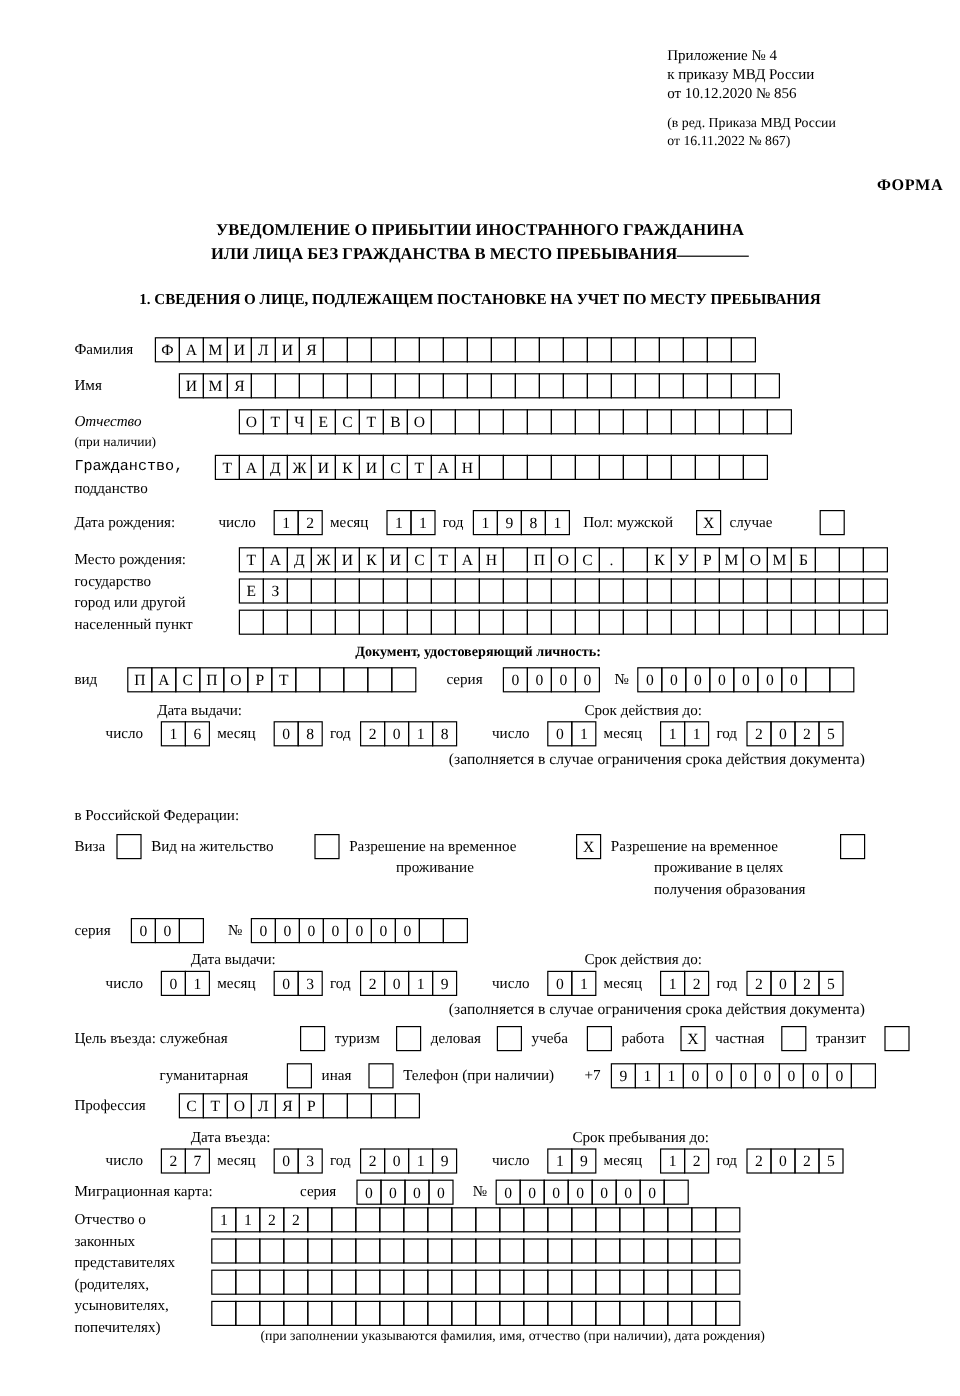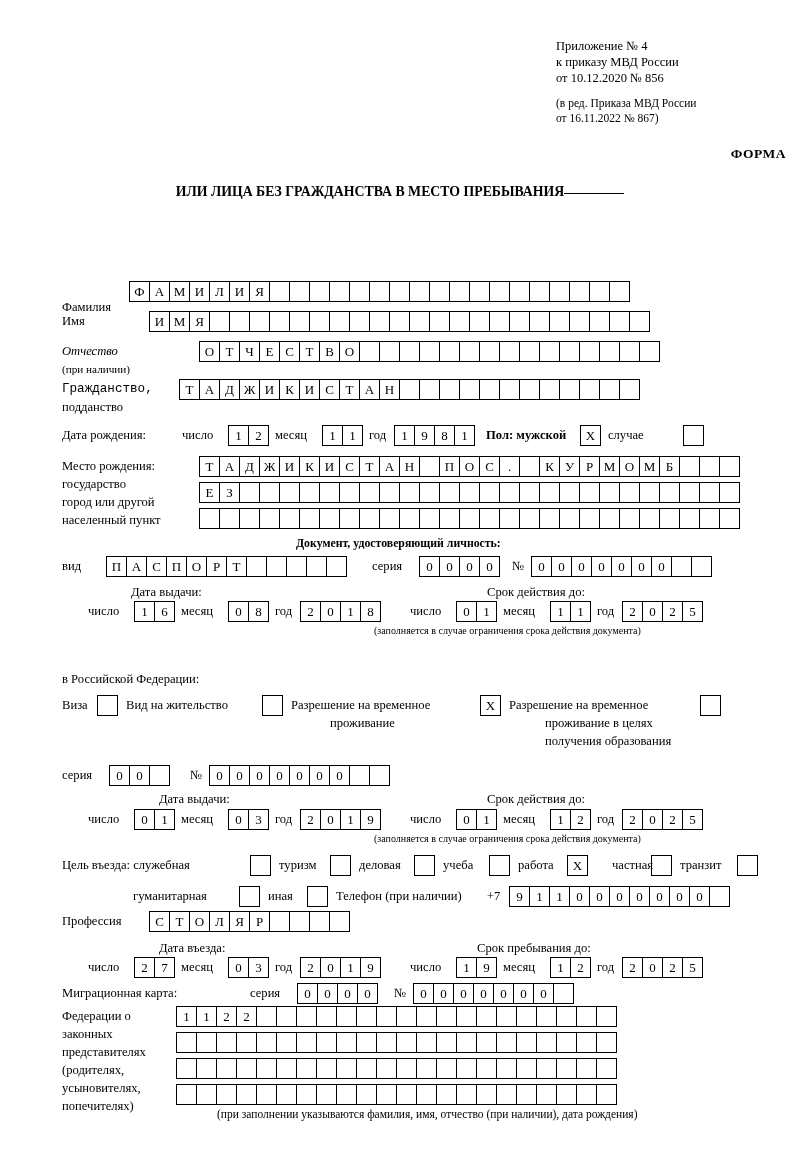--- a/index.html
+++ b/index.html
@@ -103,21 +103,21 @@
     width: 21px;
     height: 21px;
     border: 1px solid #000;
     box-sizing: border-box;
     font-size: 13px;
     line-height: 19px;
     text-align: center;
   }
   .note {
     position: absolute;
-    font-size: 10px;
+    font-size: 13px;
     white-space: nowrap;
   }
 </style>
 </head>
 <body>
 
 <div class="page">
 
   <div class="hdr">
     <div>Приложение № 4</div>
@@ -125,25 +125,27 @@
     <div>от 10.12.2020 № 856</div>
     <div class="sub">
       <div>(в ред. Приказа МВД России</div>
       <div>от 16.11.2022 № 867)</div>
     </div>
   </div>
 
   <div class="forma">ФОРМА</div>
 
   <div class="title">
+    <div>УВЕДОМЛЕНИЕ О ПРИБЫТИИ ИНОСТРАННОГО ГРАЖДАНИНА</div>
     <div><span>ИЛИ ЛИЦА БЕЗ ГРАЖДАНСТВА В МЕСТО ПРЕБЫВАНИЯ</span><span class="ul"></span></div>
   </div>
 
-
-  <div class="t" style="top:300px; left:62px;text-align:center;">Фамилия</div>
+  <div class="section1">1. СВЕДЕНИЯ О ЛИЦЕ, ПОДЛЕЖАЩЕМ ПОСТАНОВКЕ НА УЧЕТ ПО МЕСТУ ПРЕБЫВАНИЯ</div>
+
+  <div class="t" style="top:284px; left:62px;text-align:center;">Фамилия</div>
   <div class="cells" id="cells-surname" style="top:281px; left:129px;">
       <div class="cell">Ф</div>
       <div class="cell">А</div>
       <div class="cell">М</div>
       <div class="cell">И</div>
       <div class="cell">Л</div>
       <div class="cell">И</div>
       <div class="cell">Я</div>
       <div class="cell"></div>
       <div class="cell"></div>
@@ -261,21 +263,21 @@
       <div class="cell">1</div>
       <div class="cell">1</div>
     </div>
   <div class="t" style="top:428px; left:369px;">год</div>
   <div class="cells" id="cells-birth-year" style="top:425px; left:394px;">
       <div class="cell">1</div>
       <div class="cell">9</div>
       <div class="cell">8</div>
       <div class="cell">1</div>
     </div>
-  <div class="t" style="top:428px; left:486px;font-weight:bold;">Пол: мужской</div>
+  <div class="t" style="top:428px; left:486px;">Пол: мужской</div>
   <div class="box" style="top:425px; left:580px;">X</div>
   <div class="t" style="top:428px; left:608px;">случае</div>
   <div class="box" style="top:425px; left:683px;"></div>
 
   <div class="t" style="top:459px; left:62px;">Место рождения:</div>
   <div class="t" style="top:477px; left:62px;">государство</div>
   <div class="t" style="top:495px; left:62px;">город или другой</div>
   <div class="t" style="top:513px; left:62px;">населенный пункт</div>
   <div class="cells" id="cells-birthplace" style="top:456px; left:199px;">
       <div class="cell">Т</div>
@@ -519,21 +521,21 @@
   <div class="t" style="top:858px; left:62px;">Цель въезда: служебная</div>
   <div class="box" style="top:855px; left:250px;"></div>
   <div class="t" style="top:858px; left:279px;">туризм</div>
   <div class="box" style="top:855px; left:330px;"></div>
   <div class="t" style="top:858px; left:359px;">деловая</div>
   <div class="box" style="top:855px; left:414px;"></div>
   <div class="t" style="top:858px; left:443px;">учеба</div>
   <div class="box" style="top:855px; left:489px;"></div>
   <div class="t" style="top:858px; left:518px;">работа</div>
   <div class="box" style="top:855px; left:567px;">X</div>
-  <div class="t" style="top:858px; left:612px;">частная</div>
+  <div class="t" style="top:858px; left:596px;">частная</div>
   <div class="box" style="top:855px; left:651px;"></div>
   <div class="t" style="top:858px; left:680px;">транзит</div>
   <div class="box" style="top:855px; left:737px;"></div>
 
   <div class="t" style="top:889px; left:133px;">гуманитарная</div>
   <div class="box" style="top:886px; left:239px;"></div>
   <div class="t" style="top:889px; left:268px;">иная</div>
   <div class="box" style="top:886px; left:307px;"></div>
   <div class="t" style="top:889px; left:336px;">Телефон (при наличии)</div>
   <div class="t" style="top:889px; left:487px;">+7</div>
@@ -617,21 +619,21 @@
       <div class="cell">0</div>
       <div class="cell">0</div>
       <div class="cell">0</div>
       <div class="cell">0</div>
       <div class="cell">0</div>
       <div class="cell">0</div>
       <div class="cell">0</div>
       <div class="cell"></div>
     </div>
 
-  <div class="t" style="top:1009px; left:62px;">Федерации о</div>
+  <div class="t" style="top:1009px; left:62px;">Отчество о</div>
   <div class="t" style="top:1027px; left:62px;">законных</div>
   <div class="t" style="top:1045px; left:62px;">представителях</div>
   <div class="t" style="top:1063px; left:62px;">(родителях,</div>
   <div class="t" style="top:1081px; left:62px;">усыновителях,</div>
   <div class="t" style="top:1099px; left:62px;">попечителях)</div>
 
   <div class="cells" id="cells-rep1" style="top:1006px; left:176px;">
       <div class="cell">1</div>
       <div class="cell">1</div>
       <div class="cell">2</div>

